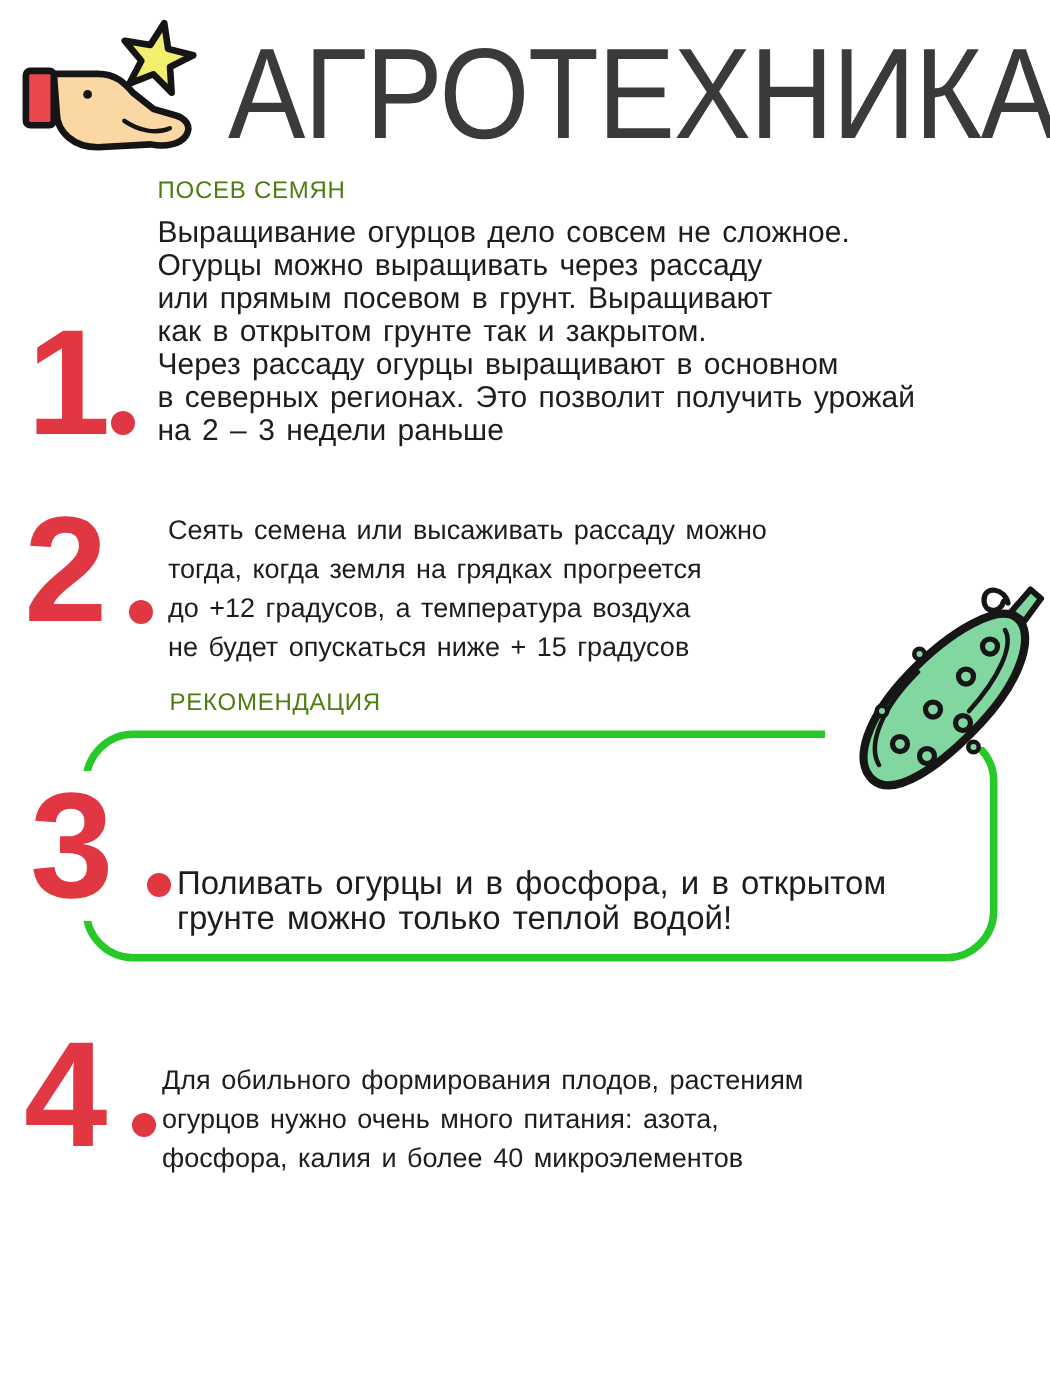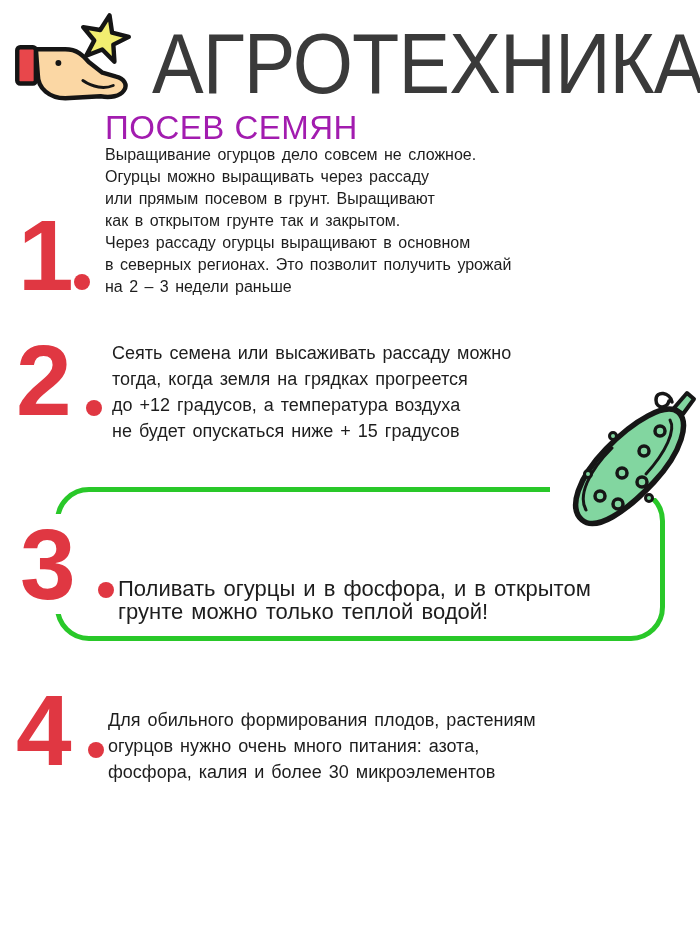--- a/index.html
+++ b/index.html
@@ -1,22 +1,22 @@
 <!DOCTYPE html>
 <html><head>
 <meta charset="utf-8">
 <style>
   html,body{margin:0;padding:0;background:#fff;}
   .canvas{position:relative;width:700px;height:933px;background:#ffffff;overflow:hidden;
           font-family:"Liberation Sans",sans-serif;color:#1d1d1d;text-decoration:underline;}
   .abs{position:absolute;}
   .title{left:152px;top:20px;font-size:86px;line-height:1;letter-spacing:-1px;color:#3a3a3a;
          transform:scaleX(.9);transform-origin:left top;white-space:nowrap;font-weight:400;}
-  .h{font-size:33px;letter-spacing:.5px;color:#a21caf;line-height:25px;white-space:nowrap;}
-  .t{font-size:16px;line-height:22px;white-space:pre-line;word-spacing:2px;}
+  .h{font-size:16px;letter-spacing:.5px;color:#4d7c0f;line-height:25px;white-space:nowrap;}
+  .t{font-size:20px;line-height:22px;white-space:pre-line;word-spacing:2px;}
   .t2{font-size:18px;line-height:26px;white-space:pre-line;word-spacing:2px;}
   .tb{font-size:22px;line-height:23px;white-space:pre-line;word-spacing:2px;}
   .num{font-size:100px;font-weight:700;line-height:1;color:#e03742;z-index:3;}
   .numdot{width:16px;height:16px;border-radius:50%;background:#e03742;z-index:4;}
   .greenbox{left:55px;top:487px;width:600px;height:144px;border:5px solid #29c829;
             border-radius:34px;z-index:1;}
   .patch{background:#ffffff;z-index:2;}
   .onborder{background:#ffffff;padding:0 6px;}
   .z4{z-index:4;}
   svg{display:block;}
@@ -47,20 +47,21 @@
   <div class="abs num" style="left:18px;top:205px;">1</div>
   <div class="abs numdot" style="left:74px;top:274px;"></div>
 
   <div class="abs t2" style="left:112px;top:340px;">Сеять семена или высаживать рассаду можно
 тогда, когда земля на грядках прогреется
 до +12 градусов, а температура воздуха
 не будет опускаться ниже + 15 градусов</div>
   <div class="abs num" style="left:16px;top:330px;">2</div>
   <div class="abs numdot" style="left:86px;top:400px;"></div>
 
+  <div class="abs h" style="left:113px;top:456px;">РЕКОМЕНДАЦИЯ</div>
   <div class="abs greenbox"></div>
   <div class="abs patch" style="left:550px;top:476px;width:150px;height:22px;"></div>
   <div class="abs tb z4" style="left:118px;top:577px;">Поливать огурцы и в фосфора, и в открытом
 грунте можно только теплой водой!</div>
   <div class="abs num onborder" style="left:14px;top:514px;">3</div>
   <div class="abs numdot" style="left:98px;top:582px;"></div>
 
   <svg class="abs z4" style="left:552px;top:378px;" width="148" height="166" viewBox="0 0 148 166">
     <path d="M122 30 l13 -15 l7 6 l-11 15 Z" fill="#82d6a0" stroke="#161616" stroke-width="4" stroke-linejoin="round"></path>
     <path d="M120 24 c-2 -10 -16 -12 -16 -2 c0 9 11 9 13 1" fill="none" stroke="#161616" stroke-width="3.5" stroke-linecap="round"></path>
@@ -73,17 +74,17 @@
     <circle cx="108" cy="53" r="5" fill="#82d6a0" stroke="#161616" stroke-width="3.5"></circle>
     <circle cx="66" cy="126" r="5" fill="#82d6a0" stroke="#161616" stroke-width="3.5"></circle>
     <circle cx="90" cy="104" r="5" fill="#82d6a0" stroke="#161616" stroke-width="3.5"></circle>
     <circle cx="61" cy="58" r="3.5" fill="#82d6a0" stroke="#161616" stroke-width="3"></circle>
     <circle cx="97" cy="120" r="3.5" fill="#82d6a0" stroke="#161616" stroke-width="3"></circle>
     <circle cx="36" cy="96" r="3.5" fill="#82d6a0" stroke="#161616" stroke-width="3"></circle>
   </svg>
 
   <div class="abs t2" style="left:108px;top:707px;">Для обильного формирования плодов, растениям
 огурцов нужно очень много питания: азота,
-фосфора, калия и более 30 микроэлементов</div>
+фосфора, калия и более 40 микроэлементов</div>
   <div class="abs num" style="left:16px;top:680px;">4</div>
   <div class="abs numdot" style="left:88px;top:742px;"></div>
 
 </div>
 
 </body></html>

